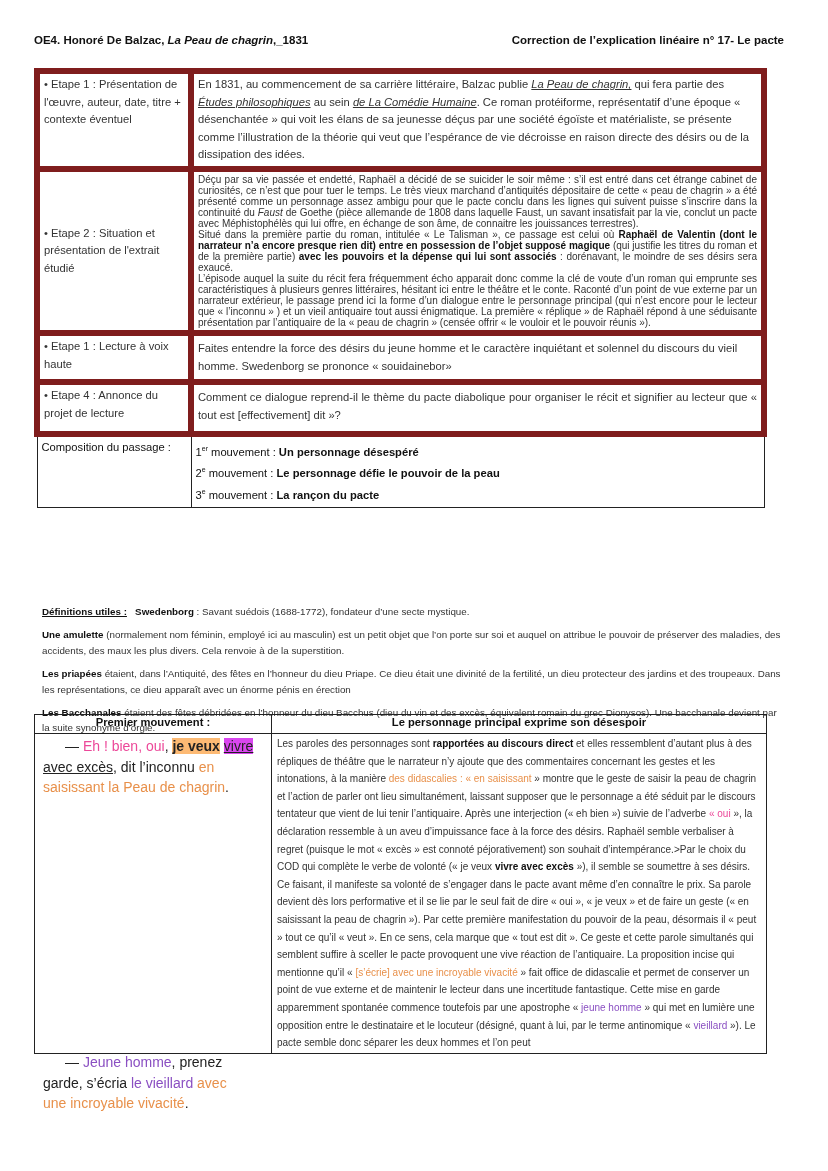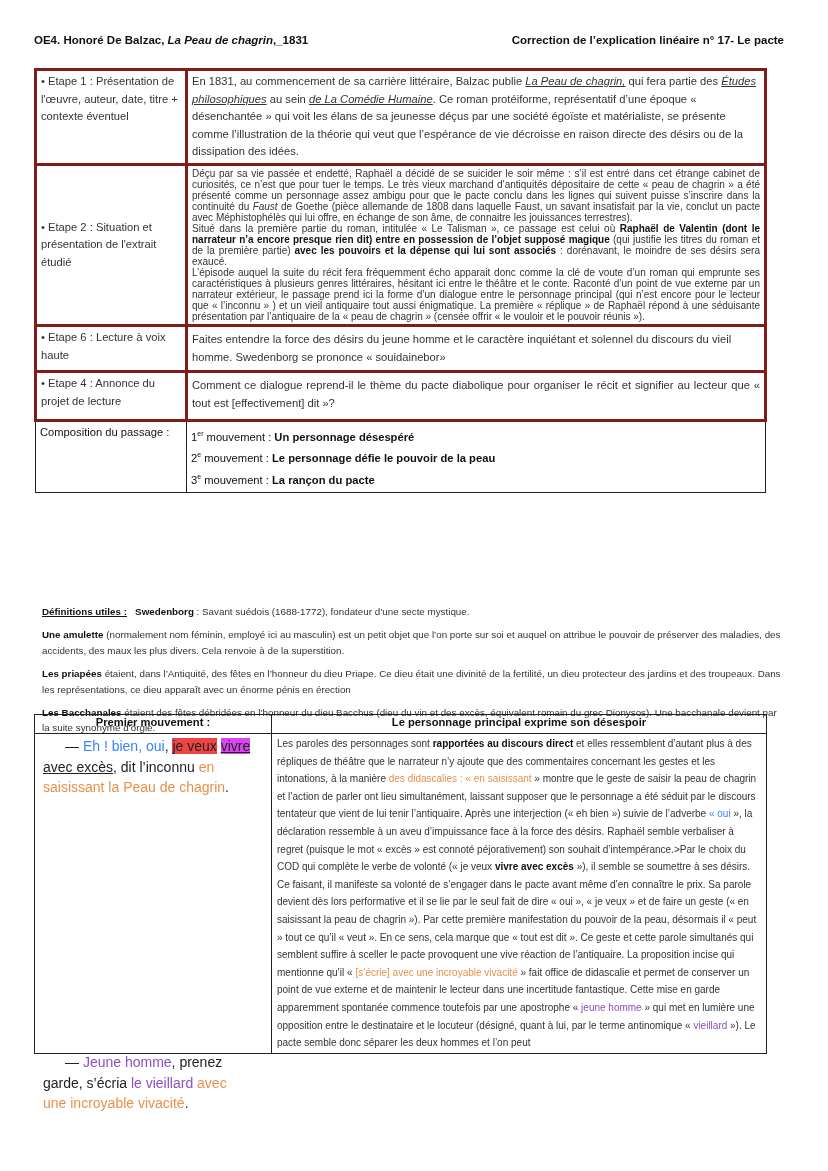--- a/index.html
+++ b/index.html
@@ -2,41 +2,41 @@
 <html><head>
 <meta charset="utf-8">
 <style>
   html, body { margin:0; padding:0; background:#ffffff; }
   body { width:828px; height:1171px; position:relative; font-family:"Liberation Sans", sans-serif; color:#222; overflow:hidden; }
   .hdr { position:absolute; top:34px; left:34px; right:34px; height:16px; font-size:11.5px; font-weight:bold; color:#111; }
   .hdr .l { position:absolute; left:0; top:0; }
   .hdr .r { position:absolute; right:10px; top:0;padding-left:7px; }
   .hdr i { }
   table.plan { position:absolute; left:34px; top:68px; width:733px; border-collapse:collapse; font-size:11.2px; line-height:17.6px; }
-  table.plan td { border:3px solid #7f1d1d; vertical-align:top; padding:2px 4px; }
+  table.plan td { border:6px solid #7f1d1d; vertical-align:top; padding:2px 4px; }
   table.plan td.lab { width:140px; color:#333; }
   table.plan td.txt { color:#333; }
   .small { font-size:10px; line-height:11px; text-align:justify; }
   .just { text-align:justify; }
   table.plan tr.comp td { border:1.5px solid #222; color:#111; }
   .u { text-decoration:underline; }
   .iu { font-style:italic; text-decoration:underline; }
   .ib { font-style:italic; }
   b { font-weight:bold; color:#111; }
   .defs { position:absolute; left:34px; top:596px; width:760px; font-size:9.8px; line-height:15.4px; color:#333; }
   .defs p { margin:8px; }
   table.mv { position:absolute; left:34px; top:714px; width:733px; border-collapse:collapse; font-size:11.2px;padding-left:25px; }
   table.mv td, table.mv th { border:1.5px solid #222; vertical-align:top; }
   table.mv th { font-size:11.2px; padding:1px 4px; text-align:center; font-weight:bold; color:#111; height:16px; }
   table.mv td.q { width:222px; font-size:14px; line-height:20.5px; padding:2px 6px 2px 8px; color:#222; position:relative; }
   table.mv td.c { font-size:10px; line-height:17.6px; padding:1px 5px; color:#333; }
-  .red { color:#3b82f6; }
+  .red { color:#ec4899; }
   .orange { color:#e8904a; }
   .purple { color:#8a4fc2; }
-  .hl-g { background:#ef4444; }
+  .hl-g { background:#fdba74;font-weight:bold; }
   .hl-y { background:#d946ef; }
   .q2 { position:absolute; left:8px; right:19px; top:318px; }
 </style>
 </head>
 <body>
 
 <div class="hdr">
   <div class="l"><span>OE4. Honoré De Balzac, </span><i>La Peau de chagrin</i><span>,_1831</span></div>
   <div class="r">Correction de l’explication linéaire n° 17- Le pacte</div>
 </div>
@@ -49,21 +49,21 @@
   </tr>
   <tr>
     <td class="lab" style="vertical-align:middle">• Etape 2 : Situation et présentation de l'extrait étudié</td>
     <td class="txt small">
       <div><span>Déçu par sa vie passée et endetté, Raphaël a décidé de se suicider le soir même : s’il est entré dans cet étrange cabinet de curiosités, ce n’est que pour tuer le temps. Le très vieux marchand d’antiquités dépositaire de cette « peau de chagrin » a été présenté comme un personnage assez ambigu pour que le pacte conclu dans les lignes qui suivent puisse s’inscrire dans la continuité du </span><span class="ib">Faust</span><span> de Goethe (pièce allemande de 1808 dans laquelle Faust, un savant insatisfait par la vie, conclut un pacte avec Méphistophélès qui lui offre, en échange de son âme, de connaitre les jouissances terrestres).</span></div>
       <div><span>Situé dans la première partie du roman, intitulée « Le Talisman », ce passage est celui où </span><b>Raphaël de Valentin (dont le narrateur n’a encore presque rien dit)  entre en possession de l’objet supposé magique</b><span> (qui justifie les titres du roman et de la première partie) </span><b>avec les pouvoirs et la dépense qui lui sont associés</b><span> : dorénavant, le moindre de ses désirs sera exaucé.</span></div>
       <div> L’épisode auquel la suite du récit fera fréquemment écho apparait donc comme la clé de voute d’un roman qui emprunte ses caractéristiques à plusieurs genres littéraires, hésitant ici entre le théâtre et le conte. Raconté d’un point de vue externe par un narrateur extérieur, le passage prend ici la forme d’un dialogue entre le  personnage principal (qui n’est encore pour le lecteur que « l’inconnu » ) et un vieil antiquaire tout aussi énigmatique. La première « réplique » de Raphaël répond à une séduisante présentation par l’antiquaire de la « peau de chagrin » (censée  offrir « le vouloir et le pouvoir réunis »).</div>
     </td>
   </tr>
   <tr>
-    <td class="lab">• Etape 6 : Lecture à voix haute</td>
+    <td class="lab">• Etape 1 : Lecture à voix haute</td>
     <td class="txt" style="padding-top:4px;padding-bottom:4px">Faites entendre la force des désirs du jeune homme et le caractère inquiétant et solennel du discours du vieil homme. Swedenborg se prononce « souidainebor»</td>
   </tr>
   <tr>
     <td class="lab" style="height:42px">• Etape 4 : Annonce du projet de lecture</td>
     <td class="txt just" style="padding-top:4px">Comment ce dialogue reprend-il le thème du pacte diabolique pour organiser le récit et signifier au lecteur que « tout est [effectivement] dit »?</td>
   </tr>
   <tr class="comp">
     <td class="lab">Composition du passage :</td>
     <td class="txt" style="padding-top:3px;padding-bottom:3px">
       <div><span>1</span><sup style="font-size:7px">er</sup><span> mouvement : </span><b>Un personnage désespéré</b></div>

